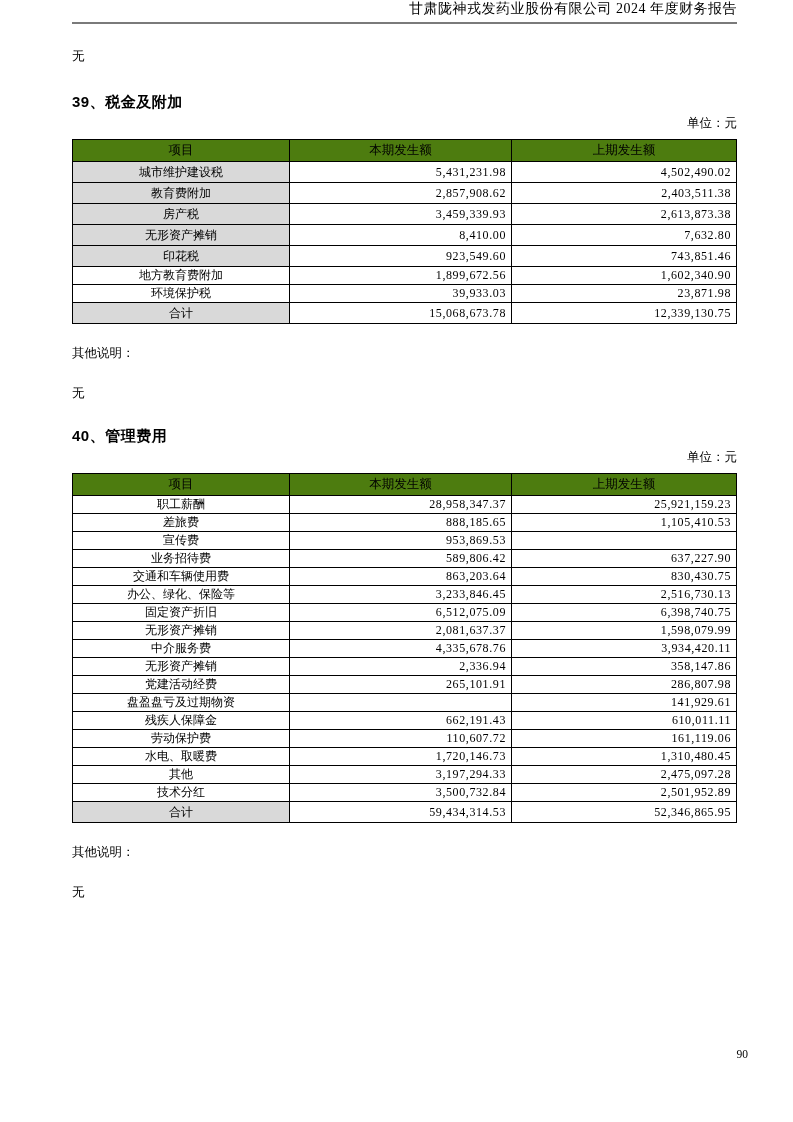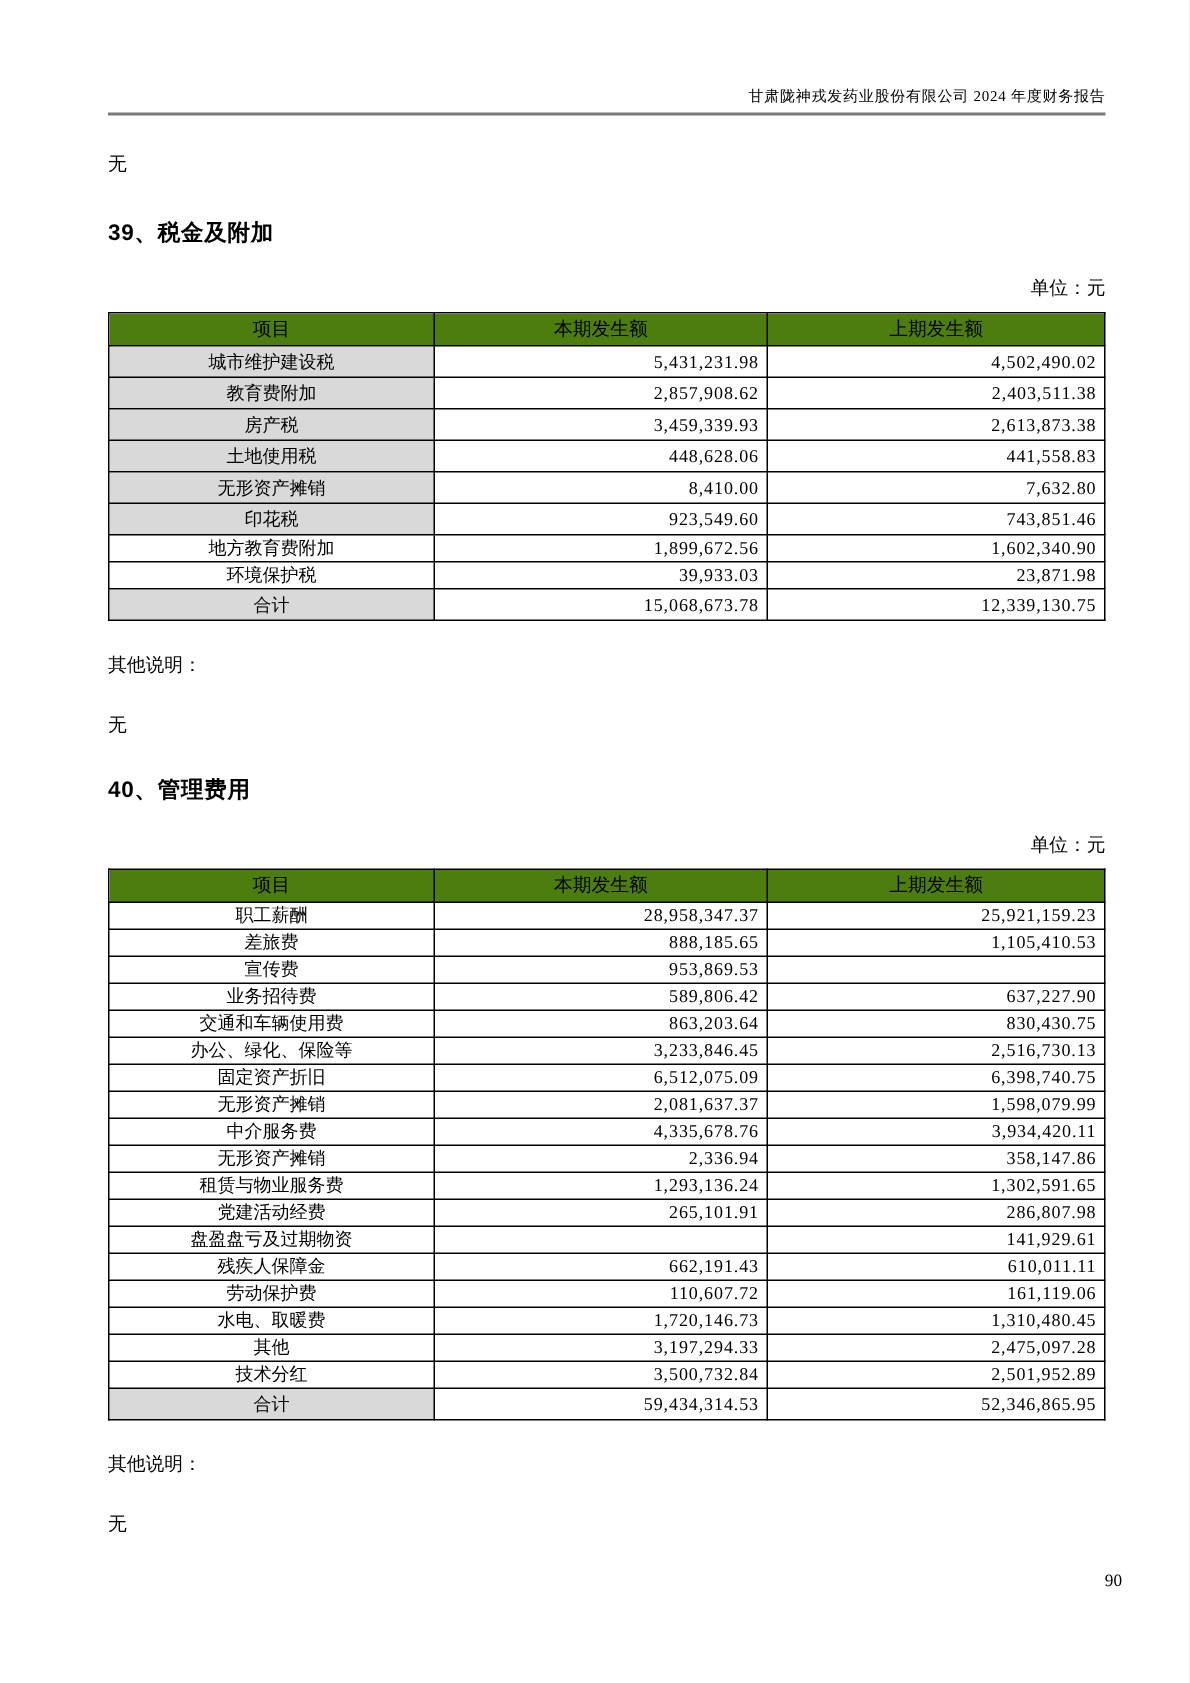--- a/index.html
+++ b/index.html
@@ -10,43 +10,42 @@
     background:#ffffff;
     font-family:"Liberation Serif","DejaVu Serif",serif;
     color:#000;
     overflow:hidden;
     box-sizing:border-box;
   }
   .content {
     position:absolute; left:72px; right:56px; top:0;
   }
   .doc-header {
-    padding-top:57px;
     text-align:right;
-    font-size:10px;
+    font-size:14px;
     letter-spacing:0.5px;
   }
   .header-rule {
     height:2px;
     background:#7a7a7a;
     margin-top:4px;
   }
   .note-line { font-size:12.5px; }
   .note-top      { margin-top:24px; }
   .section-title {
     margin:28px 0 0 0;
     font-family:"Liberation Sans","DejaVu Sans",sans-serif;
     font-weight:bold;
     font-size:15px;
     letter-spacing:0.5px;
   }
   .unit-line {
     text-align:right;
     font-size:12.5px;
-    margin-top:19px;
+    margin-top:3px;
     margin-bottom:7px;
   }
   table.fin {
     width:100%;
     border-collapse:collapse;
     table-layout:fixed;
     font-size:12px;
   }
   table.fin th, table.fin td {
     border:1px solid #000;
@@ -117,25 +116,20 @@
             <td class="label shaded">教育费附加</td>
             <td class="num">2,857,908.62</td>
             <td class="num">2,403,511.38</td>
           </tr>
           <tr class="tall">
             <td class="label shaded">房产税</td>
             <td class="num">3,459,339.93</td>
             <td class="num">2,613,873.38</td>
           </tr>
           <tr class="tall">
-            <td class="label shaded">土地使用税</td>
-            <td class="num">448,628.06</td>
-            <td class="num">441,558.83</td>
-          </tr>
-          <tr class="tall">
             <td class="label shaded">无形资产摊销</td>
             <td class="num">8,410.00</td>
             <td class="num">7,632.80</td>
           </tr>
           <tr class="tall">
             <td class="label shaded">印花税</td>
             <td class="num">923,549.60</td>
             <td class="num">743,851.46</td>
           </tr>
           <tr class="short">
@@ -221,25 +215,20 @@
             <td class="label">中介服务费</td>
             <td class="num">4,335,678.76</td>
             <td class="num">3,934,420.11</td>
           </tr>
           <tr class="short">
             <td class="label">无形资产摊销</td>
             <td class="num">2,336.94</td>
             <td class="num">358,147.86</td>
           </tr>
           <tr class="short">
-            <td class="label">租赁与物业服务费</td>
-            <td class="num">1,293,136.24</td>
-            <td class="num">1,302,591.65</td>
-          </tr>
-          <tr class="short">
             <td class="label">党建活动经费</td>
             <td class="num">265,101.91</td>
             <td class="num">286,807.98</td>
           </tr>
           <tr class="short">
             <td class="label">盘盈盘亏及过期物资</td>
             <td class="num"></td>
             <td class="num">141,929.61</td>
           </tr>
           <tr class="short">

